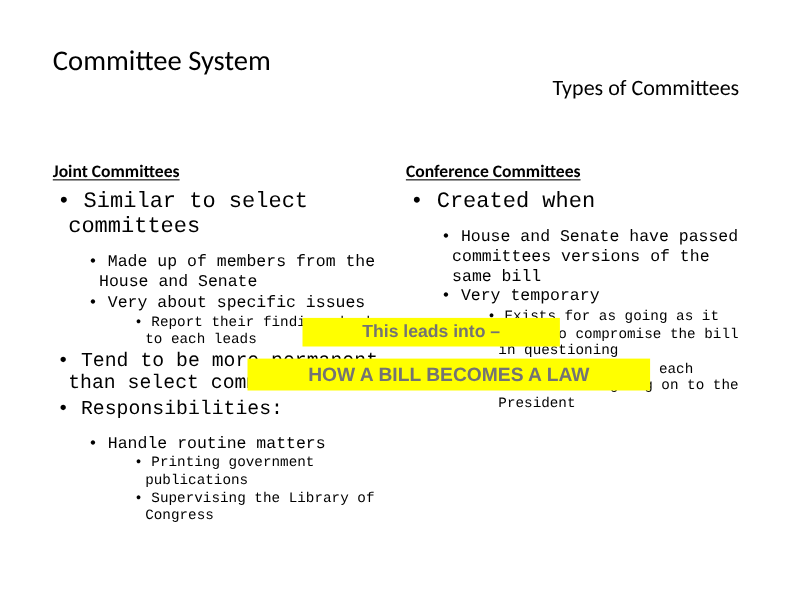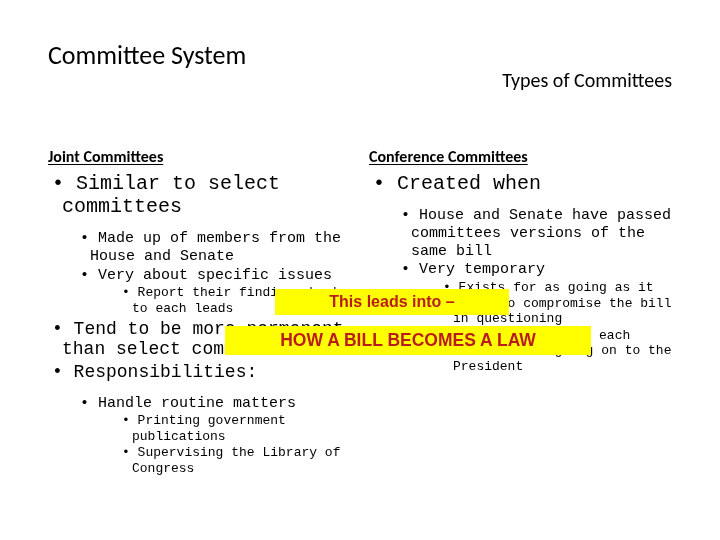--- a/index.html
+++ b/index.html
@@ -76,21 +76,21 @@
   }
   .lvl3 > li::before { content: "• "; }
   .callouts {
     position: absolute;
     left: 225px;
     top: 289px;
     width: 335px;
   }
   .callout {
     background: #ffff00;
-    color: #b91c1c;
+    color: #737373;
     font-weight: 700;
     font-family: Arial, sans-serif;
     text-align: center;
     padding: 4px 6px;
   }
   .callout.small {
     font-size: 16px;
     margin-left: 50px;
     width: 234px;
   }

